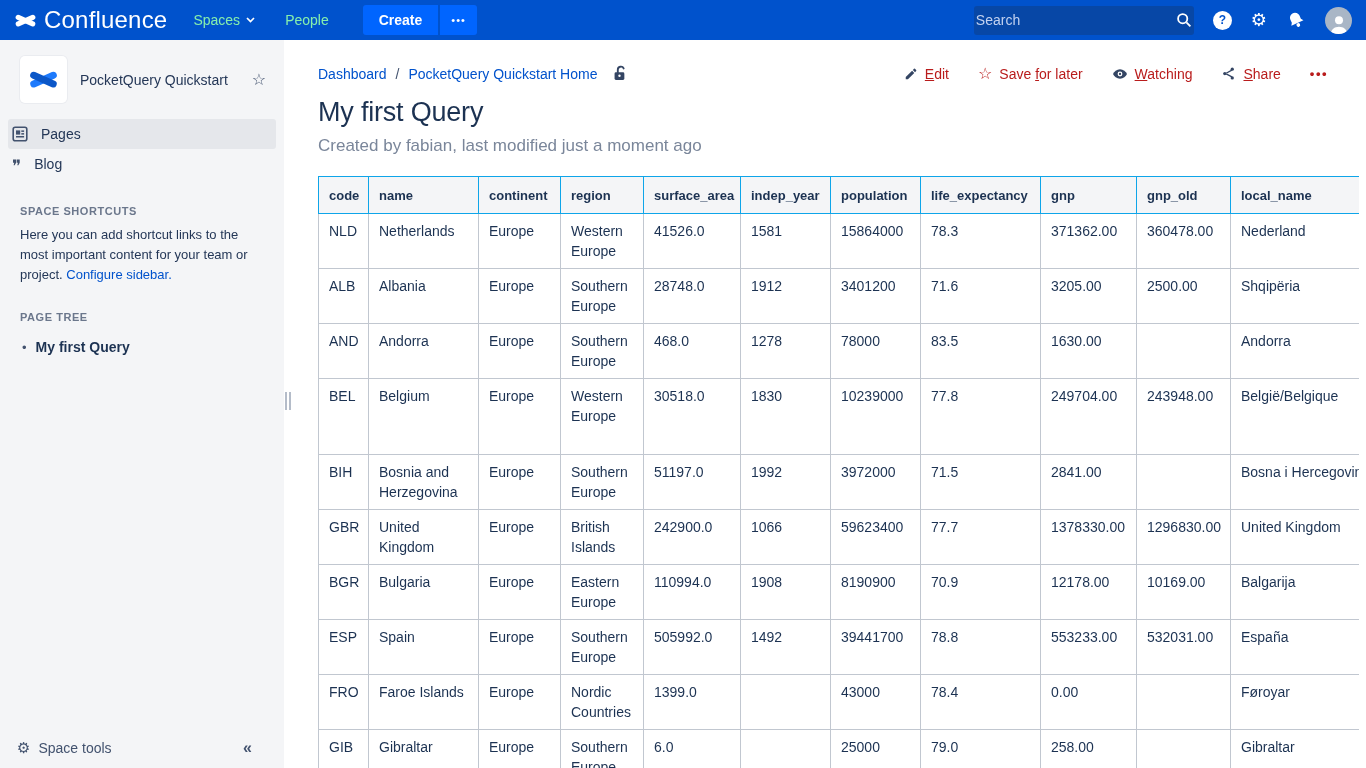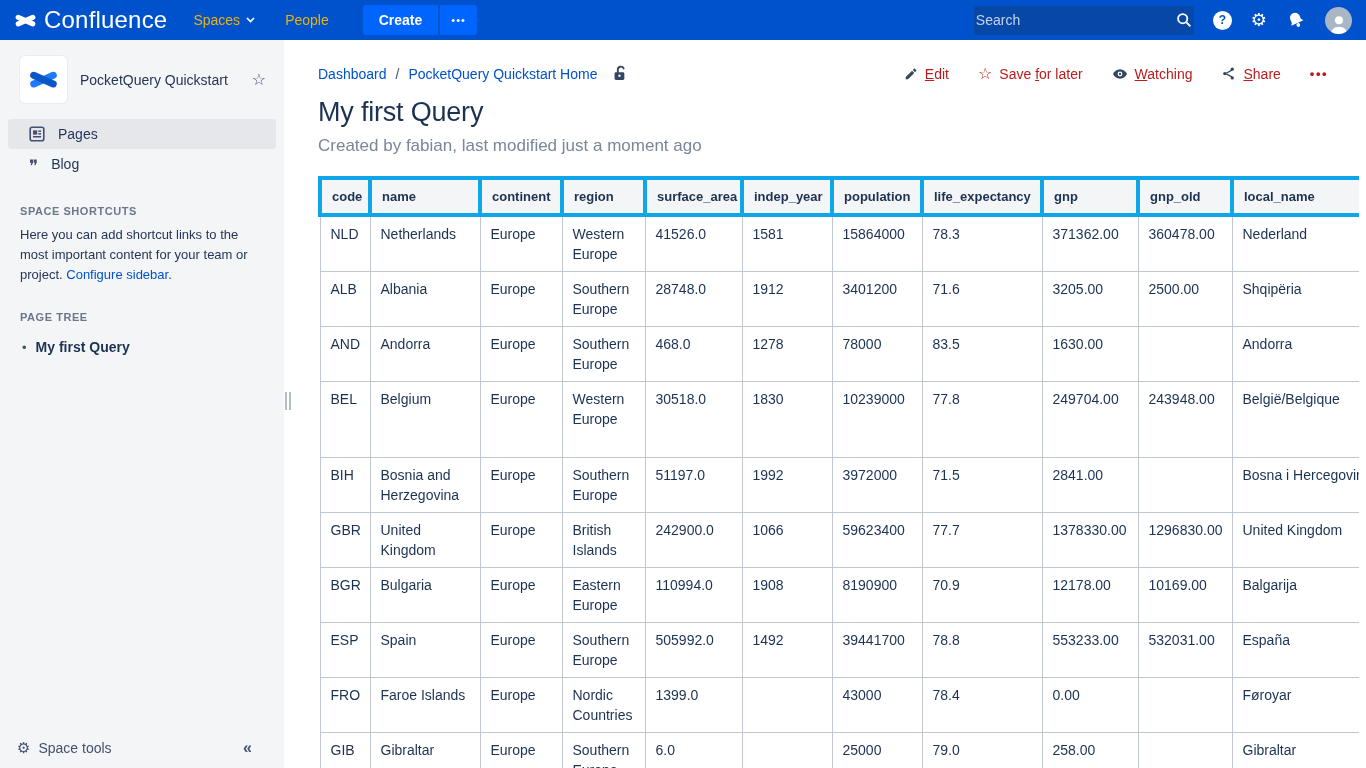--- a/index.html
+++ b/index.html
@@ -4,42 +4,42 @@
 <style>
   * { margin:0; padding:0; box-sizing:border-box; }
   html,body { background:#fff; font-family:"Liberation Sans", sans-serif; }
   .screen { position:relative; width:1366px; height:768px; overflow:hidden; background:#fff; }
 
   
   .navbar { height:40px; background:#0052CC; display:flex; align-items:center; justify-content:space-between; padding:0 14px 0 14px; }
   .nav-left { display:flex; align-items:center; height:100%; }
   .brand { display:flex; align-items:center; gap:7px; color:#fff; margin-right:26px; cursor:pointer; }
   .brand-name { font-size:24px; font-weight:500; letter-spacing:0.2px; }
-  .nav-item { color:#eab308; font-size:14px; margin-right:30px; display:flex; align-items:center; gap:6px; cursor:pointer; text-decoration:none; }
+  .nav-item { color:#86efac; font-size:14px; margin-right:30px; display:flex; align-items:center; gap:6px; cursor:pointer; text-decoration:none; }
   .create-group { display:flex; align-items:center; margin-left:4px; }
   .create-btn { background:#0065FF; border:none; color:#fff; font-family:inherit; font-size:14px; font-weight:bold; height:30px; padding:0 16px; border-radius:3px 0 0 3px; cursor:pointer; }
   .create-more { background:#0065FF; border:none; color:#fff; font-size:11px; letter-spacing:1px; height:30px; padding:0 11px; border-radius:0 3px 3px 0; margin-left:2px; cursor:pointer; }
   .nav-right { display:flex; align-items:center; gap:19px; }
   .search-box { width:220px; height:29px; background:#0747A6; border-radius:3px; display:flex; align-items:center; padding:0 2px; }
   .search-box input { flex:1; background:transparent; border:none; outline:none; color:#fff; font-size:14px; font-family:inherit; }
   .search-box input::placeholder { color:#C3D2F0; opacity:1; }
   .nav-circle { width:19px; height:19px; border-radius:50%; background:#fff; color:#0052CC; font-size:12px; font-weight:bold; display:flex; align-items:center; justify-content:center; cursor:pointer; }
   .nav-gear { color:#fff; font-size:18px; line-height:1; cursor:pointer; font-family:"DejaVu Sans", sans-serif; }
   .avatar { width:27px; height:27px; border-radius:50%; background:#A9B6C6; overflow:hidden; display:flex; align-items:flex-end; justify-content:center; cursor:pointer; }
 
   
   .app { position:relative; display:flex; height:728px; }
 
   
   .sidebar { position:relative; width:284px; flex-shrink:0; background:#F4F5F7; }
   .space-header { display:flex; align-items:center; gap:13px; padding:16px 18px 16px 20px; }
   .space-logo { width:47px; height:47px; background:#fff; border-radius:5px; display:flex; align-items:center; justify-content:center; cursor:pointer; box-shadow:0 0 0 1px rgba(9,30,66,0.04); }
   .space-name { flex:1; font-size:14px; color:#243757; cursor:pointer; }
   .space-star { font-size:16px; color:#42526E; cursor:pointer; }
-  .side-item { display:flex; align-items:center; gap:13px; margin:0 8px; padding:5px 21px; border-radius:3px; font-size:14px; color:#243757; cursor:pointer; text-decoration:none; height:30px; }
+  .side-item { display:flex; align-items:center; gap:13px; margin:0 8px; padding:5px 4px; border-radius:3px; font-size:14px; color:#243757; cursor:pointer; text-decoration:none; height:30px; }
   .side-item.selected { background:#E5E7EB; }
   .quote-glyph { font-size:17px; color:#42526E; line-height:10px; position:relative; top:3px; }
   .side-section { margin:26px 20px 6px 20px; font-size:11px; font-weight:bold; color:#6B778C; letter-spacing:0.05em; }
   .side-text { margin:8px 20px 0 20px; width:242px; font-size:13px; line-height:20px; color:#243757; }
   .side-link { color:#0052CC; text-decoration:none; cursor:pointer; }
   .tree-item { display:flex; align-items:center; margin:16px 20px 0 22px; gap:9px; }
   .tree-bullet { color:#42526E; font-size:13px; }
   .tree-link { font-size:14px; font-weight:bold; color:#1c3252; text-decoration:none; cursor:pointer; }
   .sidebar-footer { position:absolute; bottom:0; left:0; right:0; height:40px; display:flex; align-items:center; justify-content:space-between; padding:0 32px 0 17px; }
   .space-tools { display:flex; align-items:center; gap:8px; font-size:14px; color:#42526E; cursor:pointer; }
@@ -58,21 +58,21 @@
   .page-actions { display:flex; align-items:center; gap:29px; font-size:14px; color:#344563; }
   .page-actions a { color:#b91c1c; text-decoration:none; display:flex; align-items:center; gap:7px; cursor:pointer; }
   .action-star { font-size:16px; line-height:1; }
   .dots { letter-spacing:1.5px; font-size:13px; font-weight:bold; }
   .page-title { margin-top:15px; font-size:27px; font-weight:500; color:#1c3252; letter-spacing:-0.2px; }
   .byline { margin-top:8px; font-size:17px; color:#7A869A; }
 
   
   .table-wrap { margin-top:20px; overflow:hidden; width:1041px; height:605px; }
   table { border-collapse:collapse; table-layout:fixed; width:1072px; }
-  th { background:#F4F5F7; border:4px solid #0ea5e9; font-size:13px; font-weight:bold; color:#1c3252; text-align:left; padding:9px 10px; white-space:nowrap; height:37px; }
+  th { background:#F4F5F7; border:1px solid #0ea5e9; font-size:13px; font-weight:bold; color:#1c3252; text-align:left; padding:9px 10px; white-space:nowrap; height:37px; }
   td { border:1px solid #C1C7D0; padding:7px 10px; font-size:14px; color:#1c3252; vertical-align:top; line-height:20px; overflow:hidden; }
 </style>
 </head>
 <body>
 
 <div class="screen">
 
   <header class="navbar">
     <div class="nav-left">
       <a class="brand">

